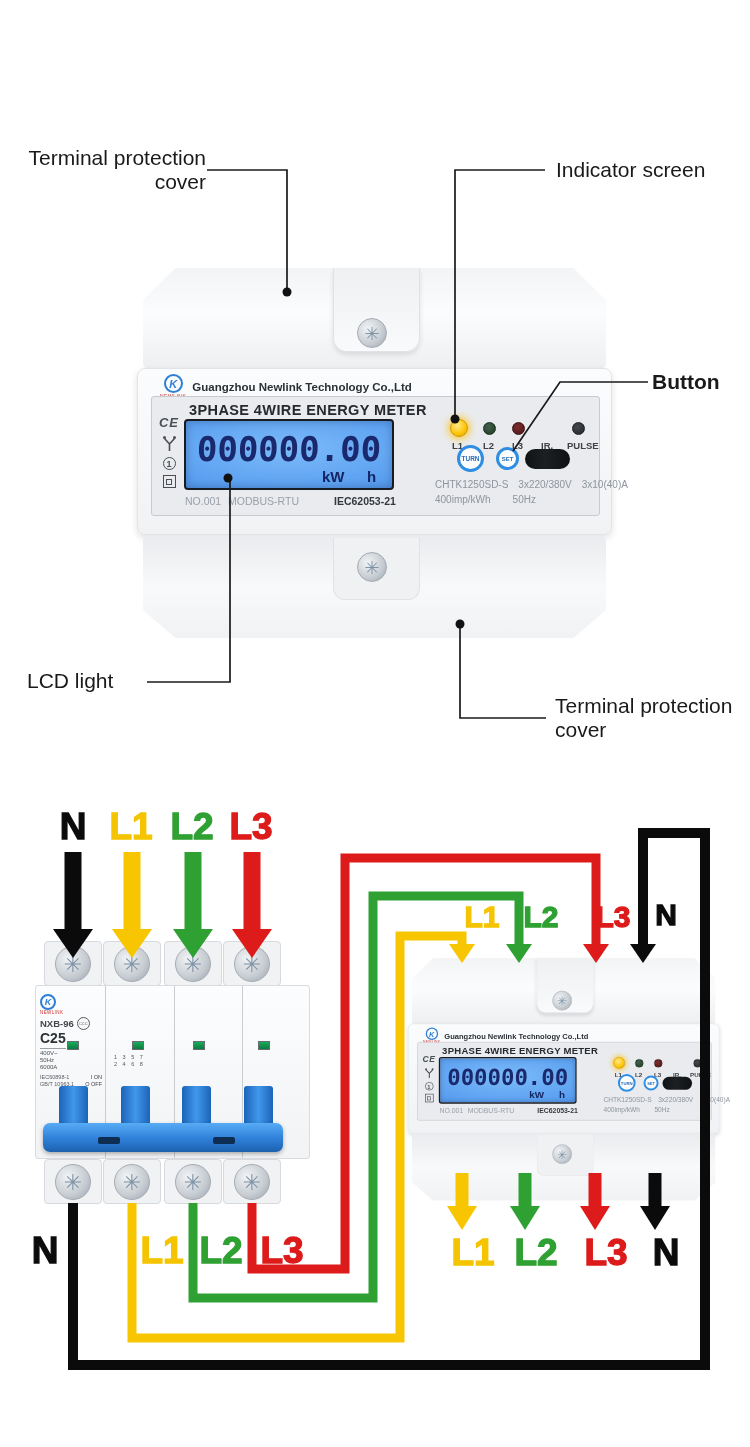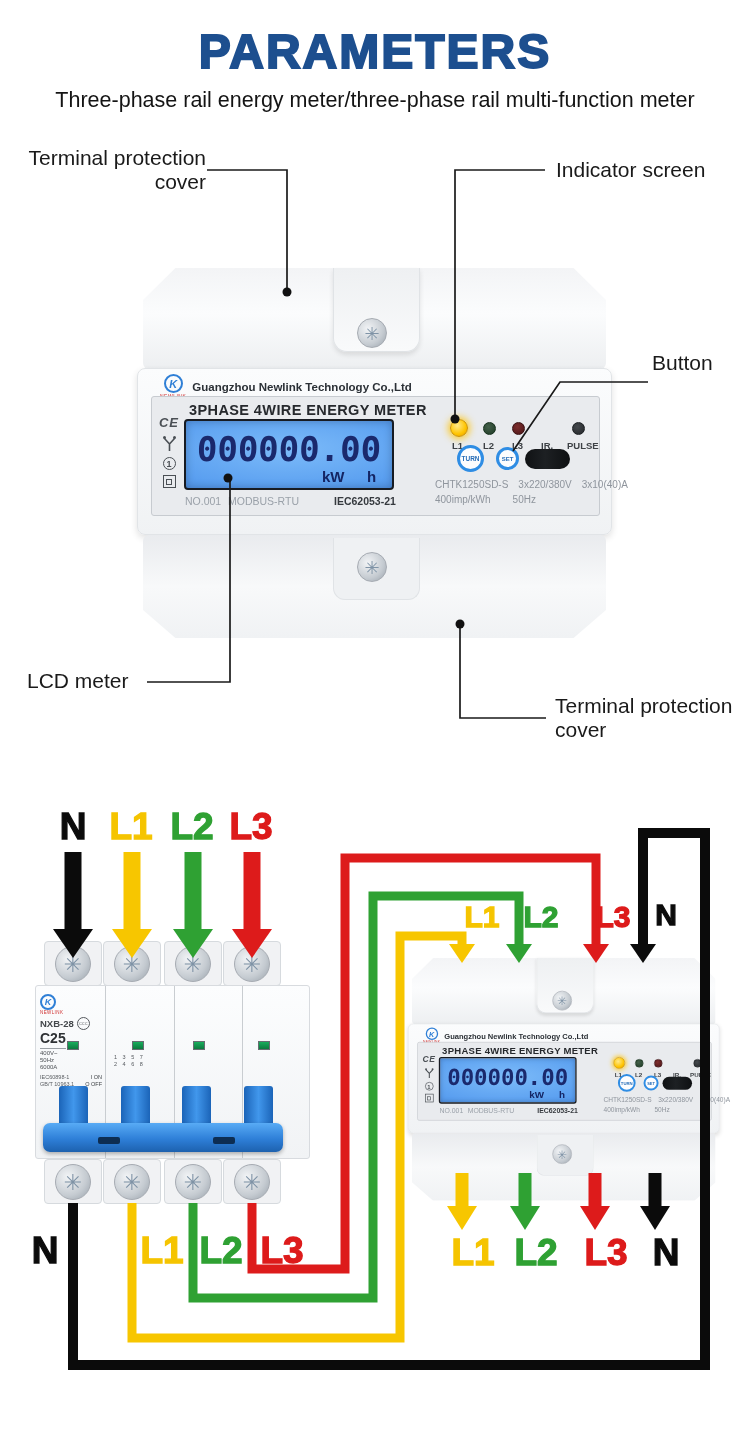--- a/index.html
+++ b/index.html
@@ -10,21 +10,21 @@
   .title { position:absolute; left:0; top:24px; width:750px; text-align:center;
            font-size:48px; font-weight:700; letter-spacing:2px; color:#1d4f8f;
            -webkit-text-stroke:2px #1d4f8f; }
   .subtitle { position:absolute; left:0; top:88px; width:750px; text-align:center;
               font-size:21.5px; color:#141414; }
 
   
   .callout { position:absolute; font-size:21px; color:#1a1a1a; line-height:24px; }
   .co-tl { left:0; top:146px; width:206px; text-align:right; }
   .co-ind { left:556px; top:158px; }
-  .co-btn { left:652px; top:351px; }
+  .co-btn { left:652px; top:370px;font-weight:bold; }
   .co-lcd { left:27px; top:669px; }
   .co-br { left:555px; top:694px; width:200px; text-align:left; }
 
   svg.overlay { position:absolute; left:0; top:0; z-index:20; pointer-events:none; }
 
   
   .meter { position:absolute; width:475px; height:372px; }
   #meter-main { left:137px; top:268px; }
   #small-slot { position:absolute; left:408px; top:958px; width:315px; height:248px; }
   #small-slot .meter { left:0; top:0; transform:scale(0.656); transform-origin:0 0; }
@@ -153,30 +153,28 @@
   .wlab { position:absolute; font-weight:700; transform:translateX(-50%);
     -webkit-text-stroke:1.3px currentColor; z-index:25; }
   .w-big { font-size:37px; } .w-mid { font-size:30px; }
   .c-n  { color:#0b0b0b; } .c-l1 { color:#f5c400; } .c-l2 { color:#2fa133; } .c-l3 { color:#dd1b1b; }
 </style>
 </head>
 <body>
 
 <div class="page">
 
-  <div class="title">PARAMETERS</div>
-  <div class="subtitle">Three-phase rail energy meter/three-phase rail multi-function meter</div>
 
   <div class="callout co-tl">
     <div>Terminal protection</div>
     <div>cover</div>
   </div>
   <div class="callout co-ind">Indicator screen</div>
   <div class="callout co-btn">Button</div>
-  <div class="callout co-lcd">LCD meter</div>
+  <div class="callout co-lcd">LCD light</div>
   <div class="callout co-br">
     <div>Terminal protection</div>
     <div>cover</div>
   </div>
 
   <div class="meter" id="meter-main">
     <div class="m-cover-top"></div>
     <div class="m-tab-top"></div>
     <div class="screw scr-30" style="left:220px; top:50px;"></div>
 
@@ -337,21 +335,21 @@
       <div class="bk-sep" style="left:69px;"></div>
       <div class="bk-sep" style="left:138px;"></div>
       <div class="bk-sep" style="left:206px;"></div>
 
       <div class="bk-p1">
         <div class="bk-logo-row">
           <div class="bk-klogo">K</div>
           <div class="bk-brand">NEWLINK</div>
         </div>
         <div class="bk-modelrow">
-          <div class="bk-model">NXB-28</div>
+          <div class="bk-model">NXB-96</div>
           <div class="bk-ccc">CCC</div>
         </div>
         <div class="bk-rating">C25</div>
         <div class="bk-specs">
           <div>400V~</div>
           <div>50Hz</div>
           <div>6000A</div>
         </div>
         <div class="bk-stds">
           <div class="bk-std-row">

